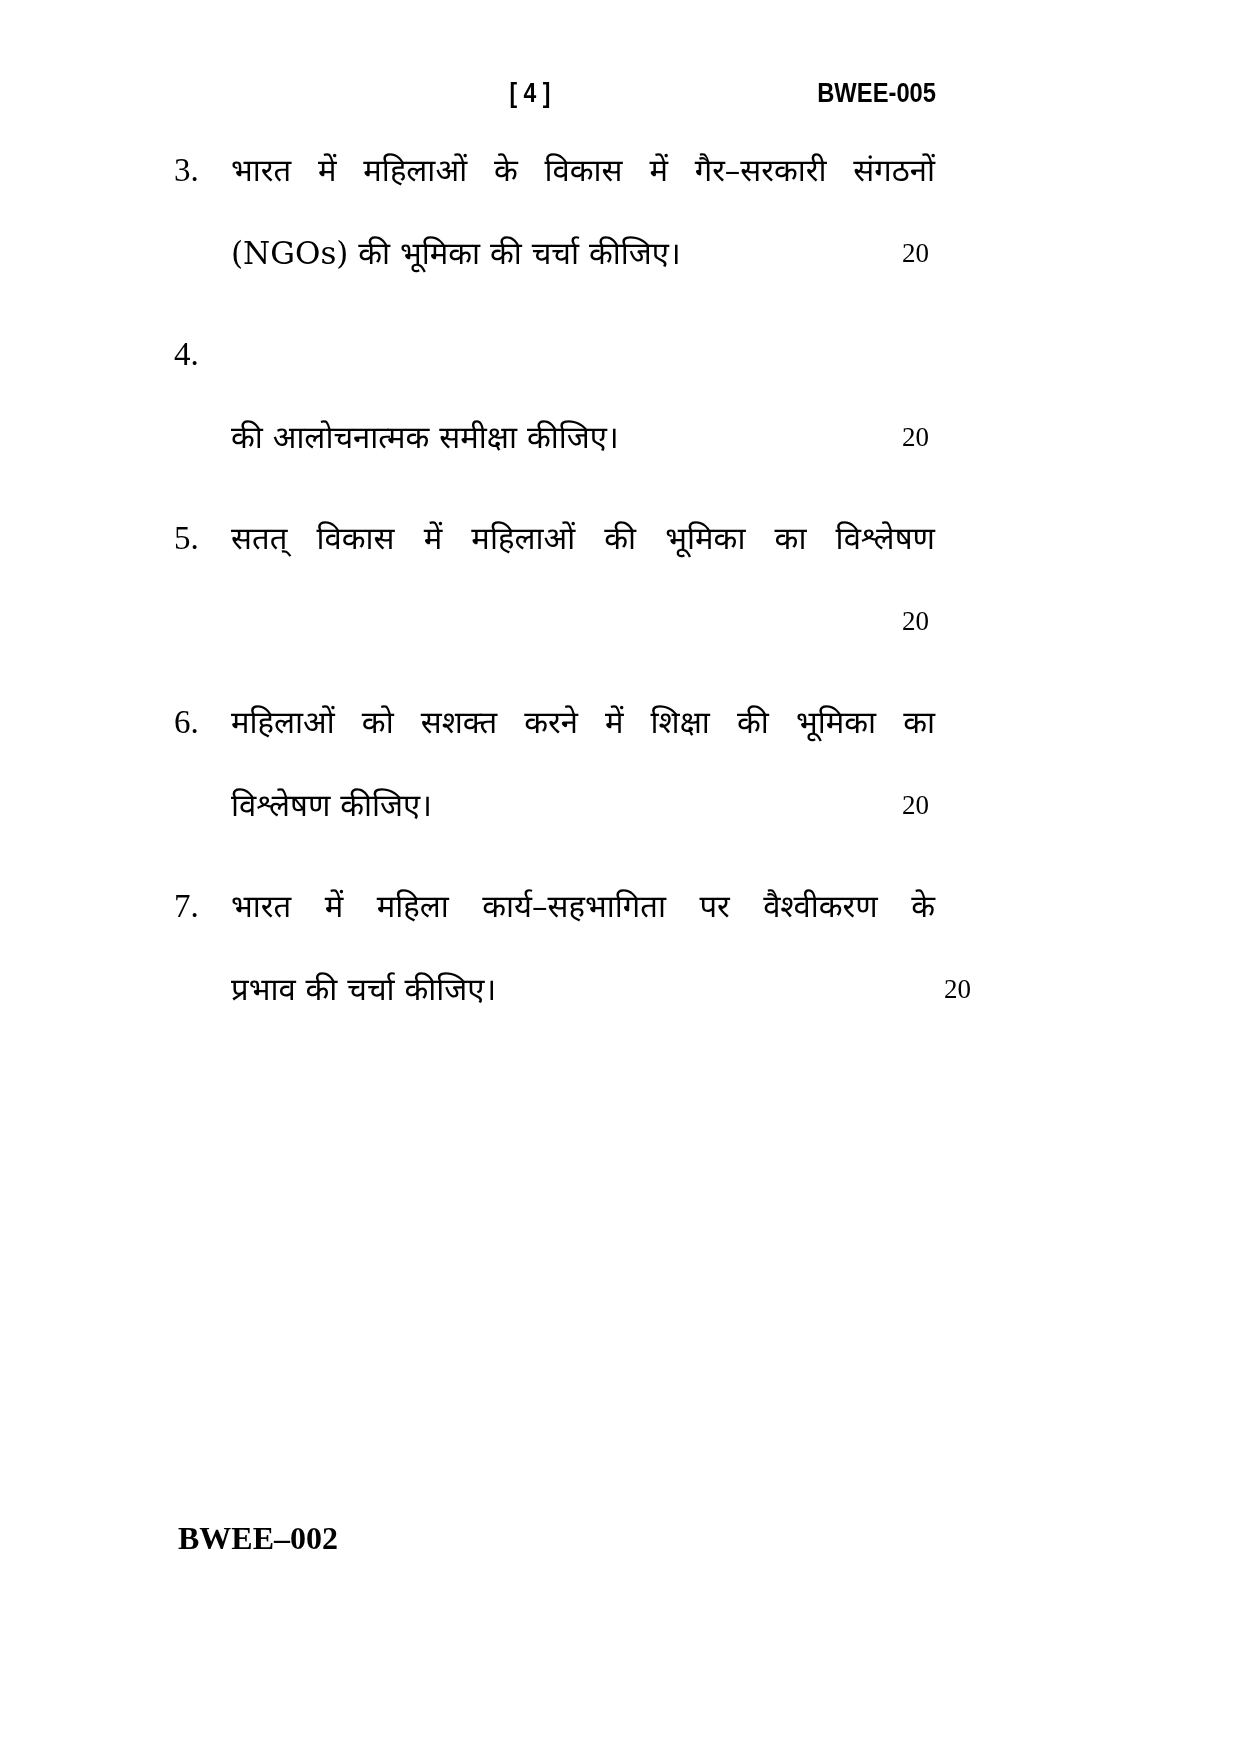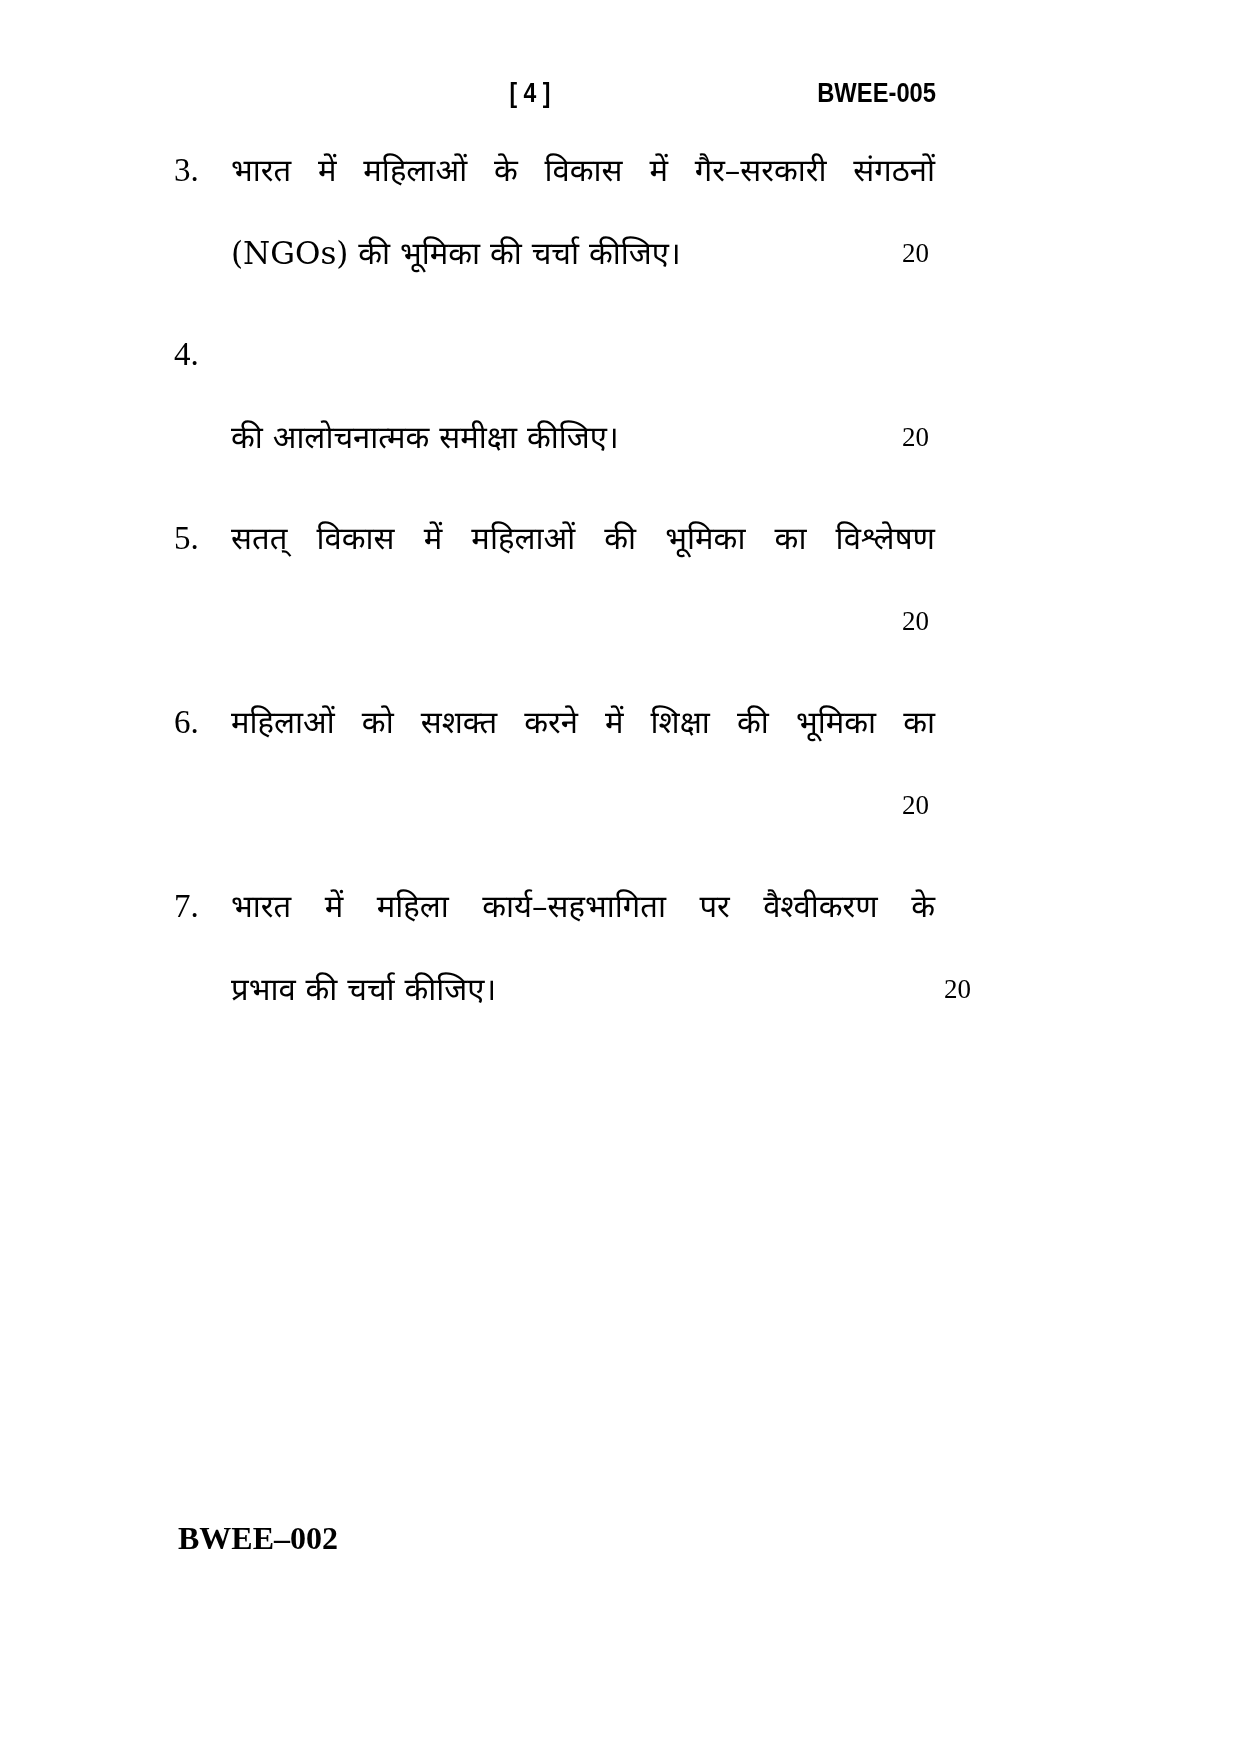--- a/index.html
+++ b/index.html
@@ -77,20 +77,21 @@
       <span class="marks">20</span>
     </div>
   </div>
 
   <div class="q">
     <div class="qline" style="top:692px;">
       <span class="qnum">6.</span>
       <span class="qtext">महिलाओं को सशक्त करने में शिक्षा की भूमिका का</span>
     </div>
     <div class="qline" style="top:775px;">
+      <span class="qtext last">विश्लेषण कीजिए।</span>
       <span class="marks">20</span>
     </div>
   </div>
 
   <div class="q">
     <div class="qline" style="top:876px;">
       <span class="qnum">7.</span>
       <span class="qtext">भारत में महिला कार्य–सहभागिता पर वैश्वीकरण के</span>
     </div>
     <div class="qline" style="top:959px;padding-left:42px;">

